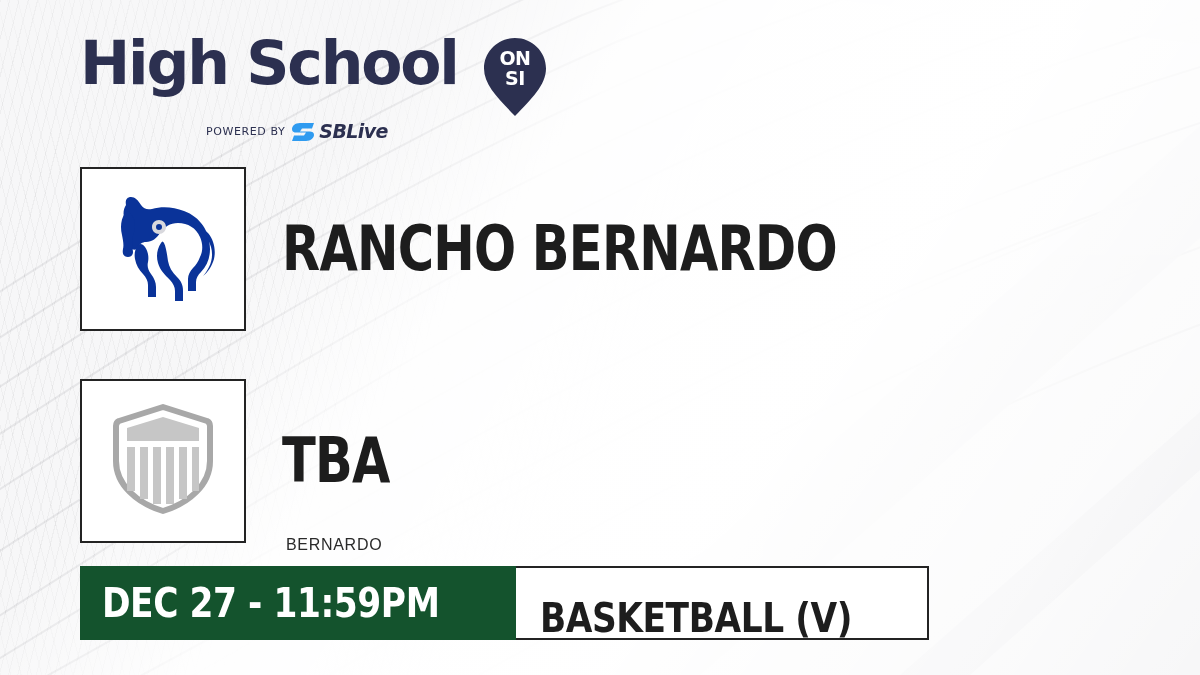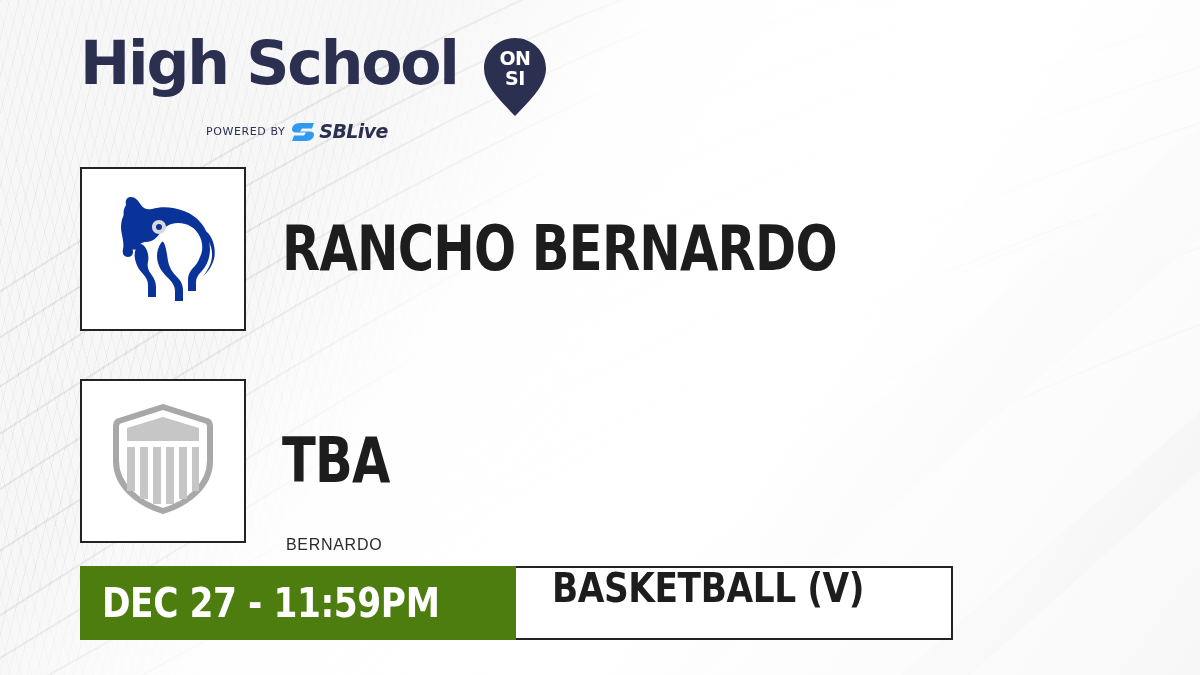--- a/index.html
+++ b/index.html
@@ -195,35 +195,35 @@
   
   .infobar {
     position: absolute;
     left: 80px;
     top: 566px;
     display: flex;
     align-items: stretch;
     height: 74px;
   }
   .infobar-date {
-    background: #4d7c0f;
+    background: #14532d;
     color: #ffffff;
     display: flex;
     align-items: center;
     padding: 0 22px;
   }
   .infobar-sport {
     background: #ffffff;
     color: #1d1d1d;
     border: 2px solid #232323;
     border-left: none;
     box-sizing: border-box;
     display: flex;
-    align-items: flex-start;
-    padding: 0 36px;
+    align-items: flex-end;
+    padding: 0 24px;
   }
   .bar-text {
     font-family: "DejaVu Sans", sans-serif;
     font-weight: 700;
     font-size: 40px;
     line-height: 1;
     letter-spacing: -0.5px;
     white-space: nowrap;
     transform: scaleX(0.86);
     transform-origin: left center;

